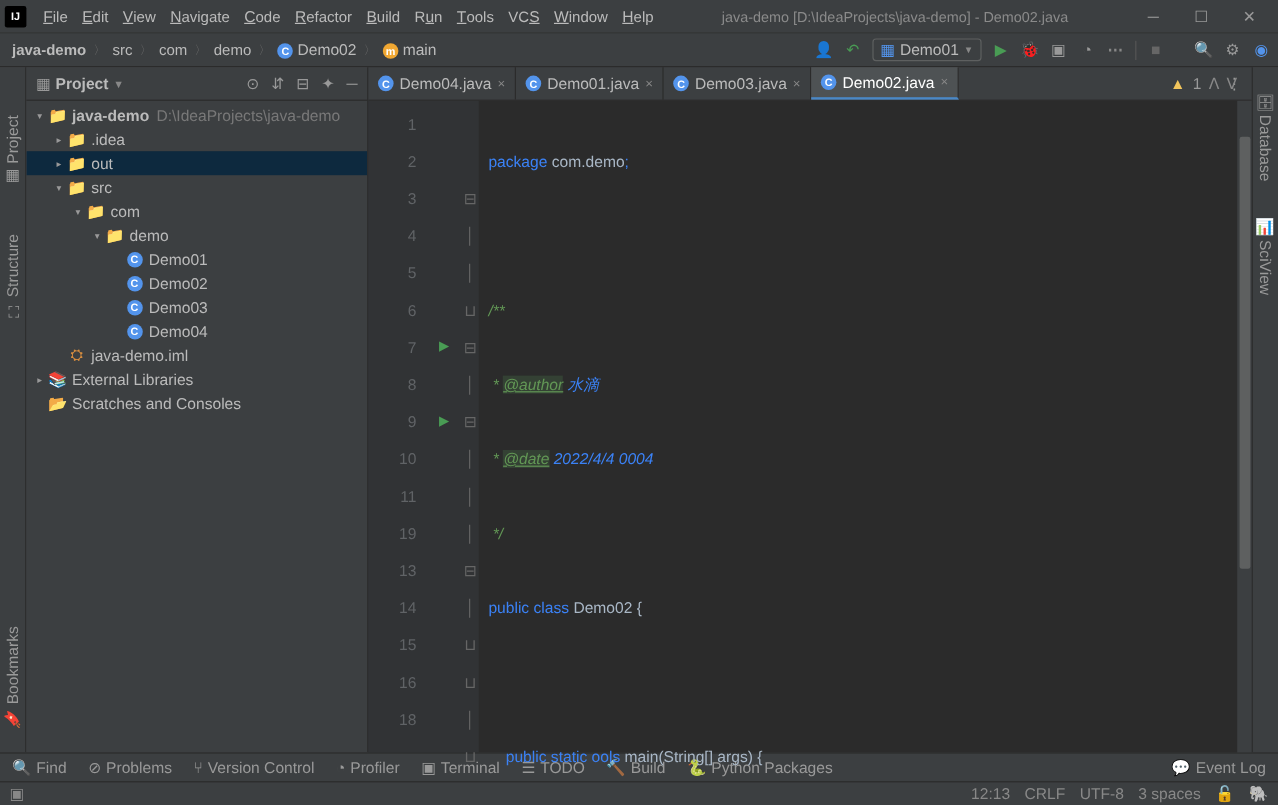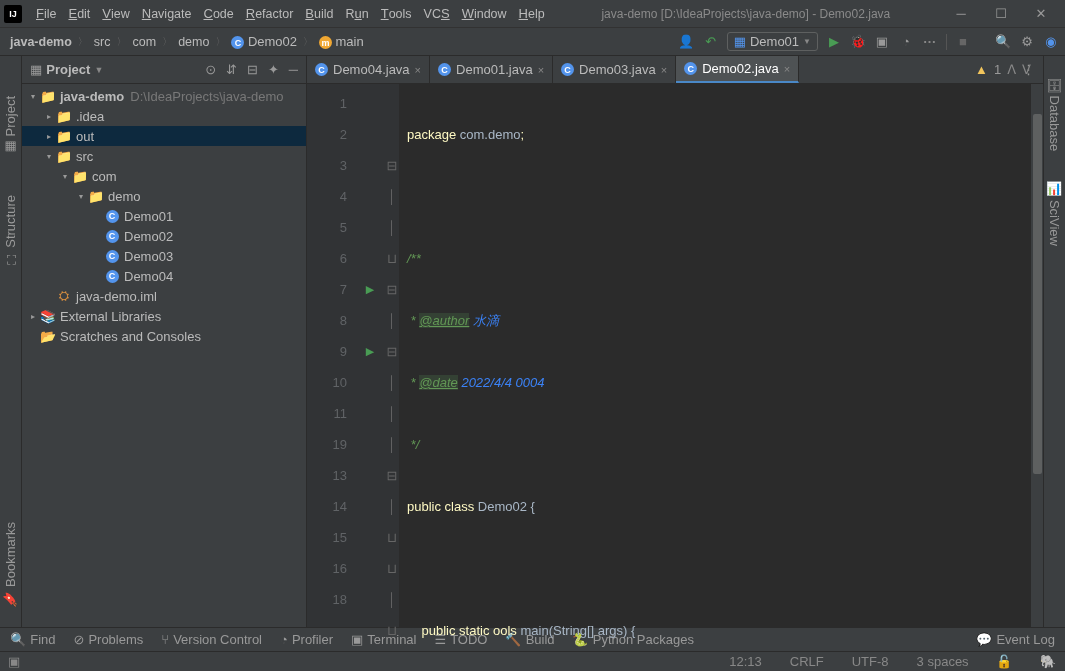--- a/index.html
+++ b/index.html
@@ -61,40 +61,40 @@
 .tab-close { color: #888; font-size: 11px; cursor: pointer; }
 .tabs-right { margin-left: auto; padding: 0 8px; display: flex; align-items: center; color: #999; }
 
 .editor-body { flex: 1; display: flex; min-height: 0; font-family: 'JetBrains Mono','Consolas',monospace; font-size: 14.5px; position: relative; }
 .gutter { width: 48px; background: #313335; text-align: right; padding: 4px 8px 0 0; color: #606366; line-height: 31px; }
 .gutter-icons { width: 30px; background: #313335; padding-top: 4px; line-height: 31px; text-align: center; position: relative; }
 .run-tri { color: #499c54; font-size: 11px; }
 .fold-col { width: 14px; background: #313335; padding-top: 4px; line-height: 31px; color: #666; font-size: 10px; text-align: center; }
 .code { flex: 1; padding: 4px 0 0 8px; line-height: 31px; white-space: pre; color: #a9b7c6; position: relative; }
 .code-line { height: 31px; position: relative; }
-.kw { color: #fef9c3; text-align: center; }
+.kw { color: #3b82f6; text-align: center; }
 .doc { color: #629755; font-style: italic; }
 .doctag { color: #629755; font-style: italic; text-decoration: underline; background: #344134; }
 .doctxt { color: #3b82f6; font-style: italic; }
 .cls { color: #a9b7c6; }
 
 .editor-overlay { position: absolute; top: 6px; right: 12px; display: flex; align-items: center; gap: 6px; color: #999; font-size: 12px; }
 .warn-tri { color: #f2c55c; }
 
 .editor-scrollbar { width: 12px; background: #3c3f41; position: absolute; right: 0; top: 28px; bottom: 0; }
 .scroll-thumb { background: #5e6060; width: 9px; height: 360px; margin: 30px auto 0; border-radius: 2px; }
 
 
 .bottombar { height: 24px; background: #3c3f41; border-top: 1px solid #2b2b2b; display: flex; align-items: center; padding: 0 10px; gap: 18px; font-size: 12px; color: #999; }
 .bottombar .bb-item { display: flex; align-items: center; gap: 4px; cursor: pointer; }
 .bottombar .right { margin-left: auto; }
 
 
 .statusbar { height: 20px; background: #3c3f41; border-top: 1px solid #2b2b2b; display: flex; align-items: center; padding: 0 8px; font-size: 11.5px; color: #888; }
-.statusbar .sb-right { margin-left: auto; display: flex; gap: 28px; }
+.statusbar .sb-right { margin-left: auto; display: flex; gap: 12px; }
 </style>
 </head>
 <body>
 
 <div class="titlebar">
   <div class="app-icon">IJ</div>
   <div class="menu-item"><u>F</u>ile</div>
   <div class="menu-item"><u>E</u>dit</div>
   <div class="menu-item"><u>V</u>iew</div>
   <div class="menu-item"><u>N</u>avigate</div>

